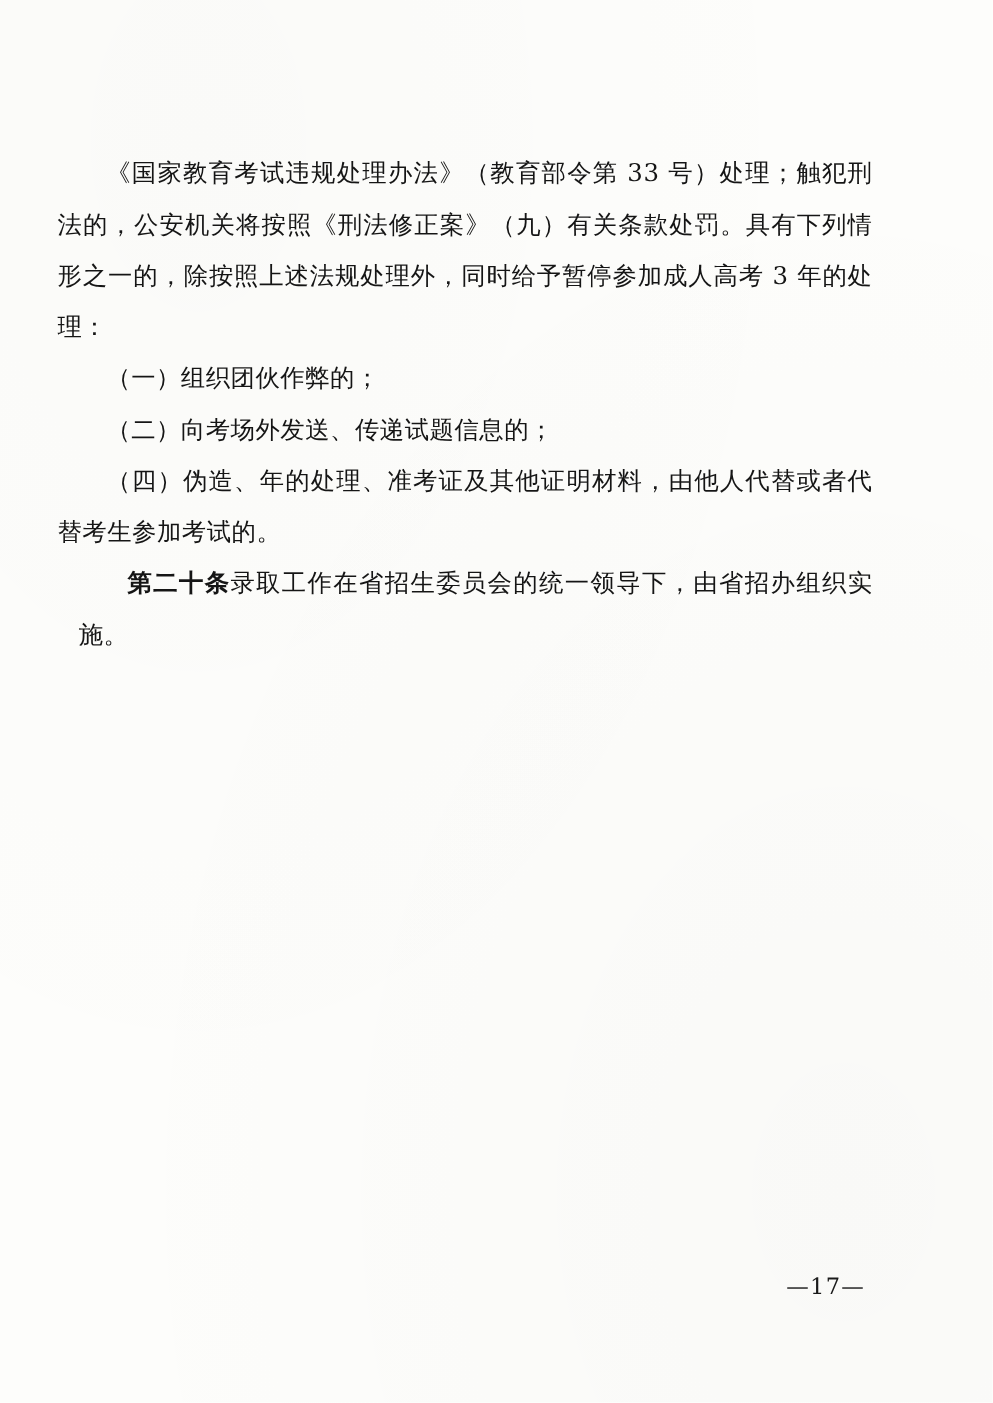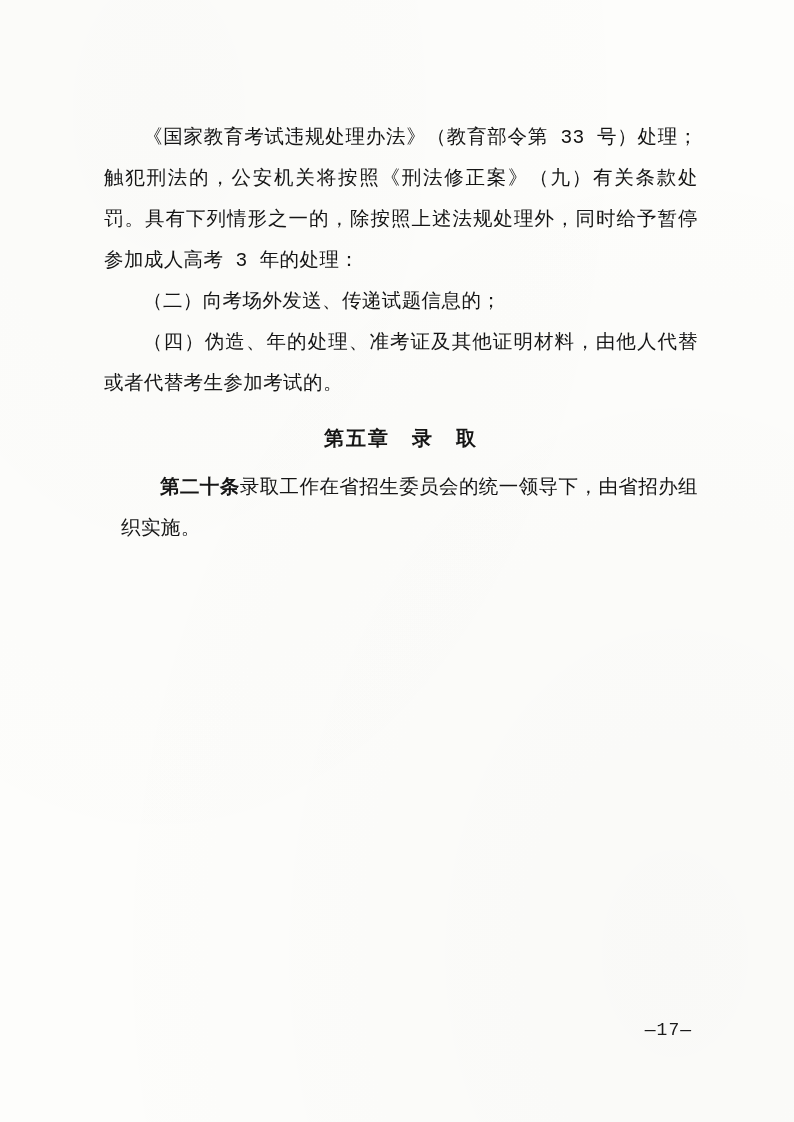--- a/index.html
+++ b/index.html
@@ -13,22 +13,21 @@
     font-family: "DejaVu Serif", "Liberation Serif", serif;
     color: #1b1b1b;
     overflow: hidden;
   }
   .page {
     position: relative;
     width: 794px;
     height: 1122px;
     background: #fdfdfb;
     box-sizing: border-box;
-    padding: 118px 96px 60px 104px;
-    font-family: Liberation Mono, monospace;
+    padding: 118px 96px 60px 46px;
   }
   
   .page::before {
     content: "";
     position: absolute;
     inset: 0;
     background:
       radial-gradient(ellipse at 20% 10%, rgba(0,0,0,0.012), rgba(0,0,0,0) 60%),
       radial-gradient(ellipse at 85% 85%, rgba(0,0,0,0.015), rgba(0,0,0,0) 65%);
     pointer-events: none;
@@ -81,28 +80,28 @@
 </style>
 </head>
 <body>
 
 <div class="page">
 
   <div class="body-text">
 
     <p class="hang-indent">《国家教育考试违规处理办法》（教育部令第 33 号）处理；触犯刑法的，公安机关将按照《刑法修正案》（九）有关条款处罚。具有下列情形之一的，除按照上述法规处理外，同时给予暂停参加成人高考 3 年的处理：</p>
 
+    <p class="sub-item">（一）组织团伙作弊的；</p>
 
     <p class="sub-item">（二）向考场外发送、传递试题信息的；</p>
 
 
     <p class="sub-item">（四）伪造、年的处理、准考证及其他证明材料，由他人代替或者代替考生参加考试的。</p>
 
 
-    <h2 class="chapter-title">第五章　录　取</h2>
 
     <p class="article-block">
       <span class="art-label">第二十条</span><span>录取工作在省招生委员会的统一领导下，由省招办组织实施。</span>
     </p>
 
 
   </div>
 
   <div class="page-number">—17—</div>
 

